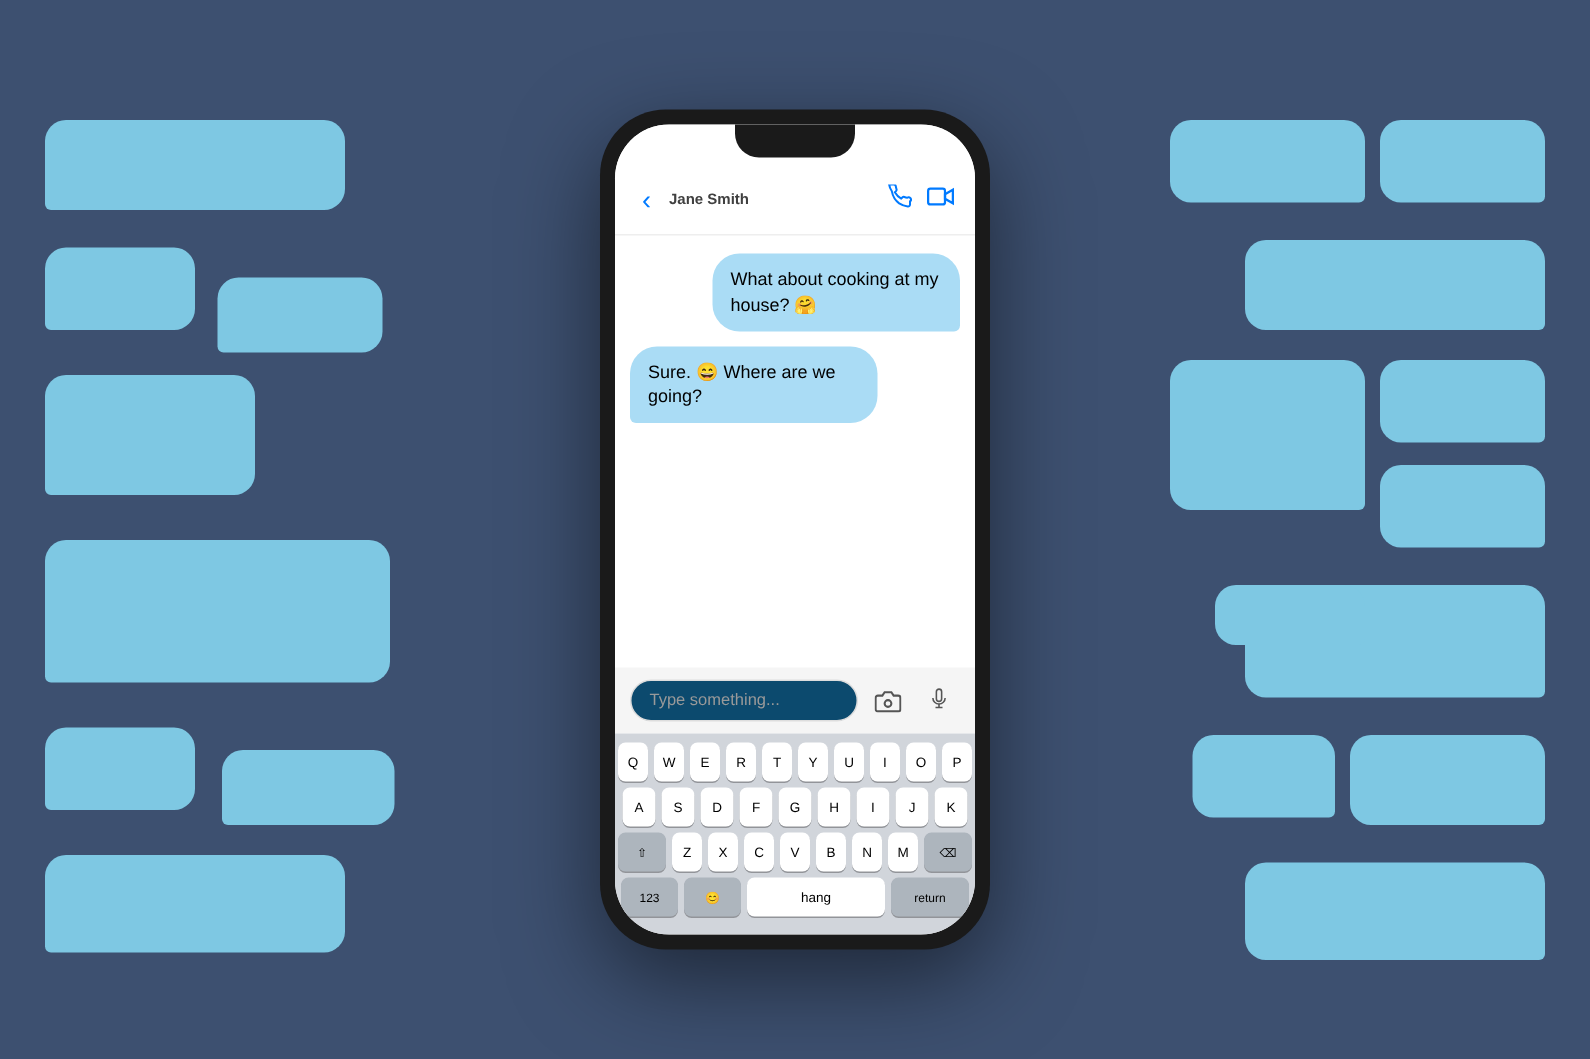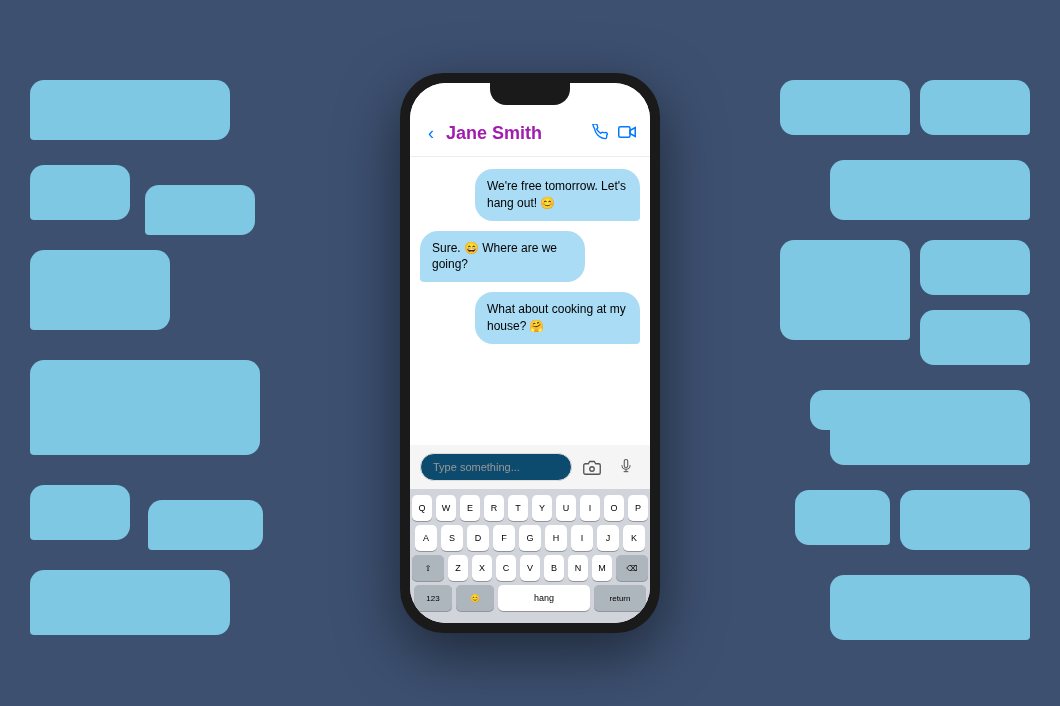--- a/index.html
+++ b/index.html
@@ -108,23 +108,23 @@
       gap: 8px;
     }
     .back-btn {
       font-size: 18px;
       color: #007aff;
       cursor: pointer;
       padding: 2px 4px;
     }
     .contact-name {
       flex: 1;
-      font-size: 18px;
+      font-size: 10px;
       font-weight: 600;
-      color: #a21caf;
+      color: #404040;
     }
     .header-icons {
       display: flex;
       gap: 10px;
       color: #007aff;
     }
     .header-icon {
       font-size: 16px;
       cursor: pointer;
     }
@@ -286,28 +286,25 @@
             <svg width="18" height="16" viewBox="0 0 24 20" fill="none" stroke="#007aff" stroke-width="2">
               <rect x="1" y="3" width="15" height="14" rx="2"></rect>
               <path d="M16 8l7-4v12l-7-4V8z"></path>
             </svg>
           </span>
         </div>
       </div>
 
       <div class="messages-area">
         <div class="msg-bubble sent">
-          <span>We're free tomorrow. Let's hang out! 😊</span>
+          <span>What about cooking at my house? 🤗</span>
         </div>
         <div class="msg-bubble received">
           <span>Sure. 😄
 Where are we going?</span>
-        </div>
-        <div class="msg-bubble sent">
-          <span>What about cooking at my house? 🤗</span>
         </div>
       </div>
 
       <div class="input-area">
         <div class="text-input-pill">
           <span>Type something...</span>
         </div>
         <button class="input-icon-btn">
           <svg width="18" height="15" viewBox="0 0 24 20" fill="none" stroke="#555" stroke-width="1.8">
             <path d="M23 17a2 2 0 01-2 2H3a2 2 0 01-2-2V7a2 2 0 012-2h4l2-3h6l2 3h4a2 2 0 012 2z"></path>

